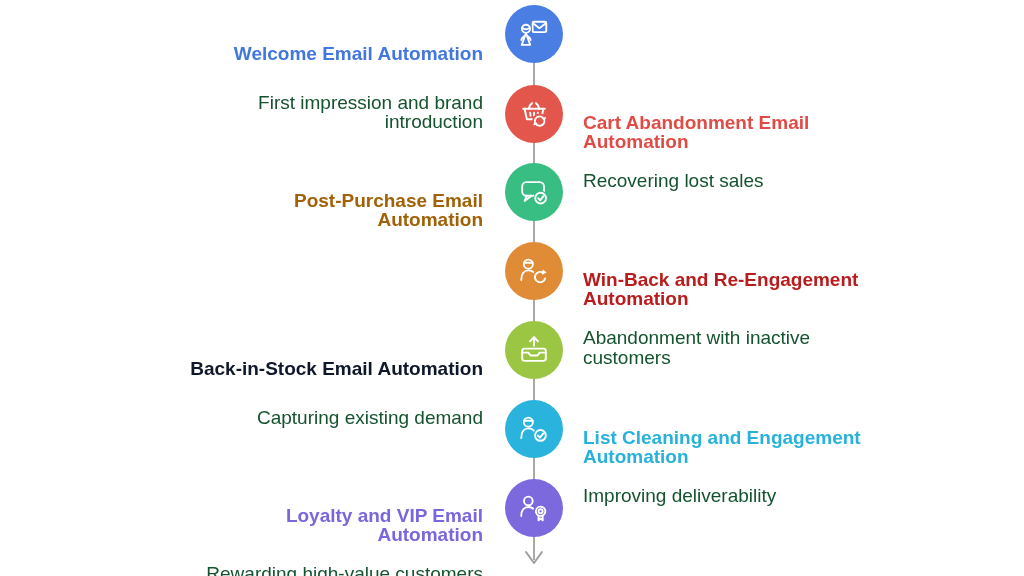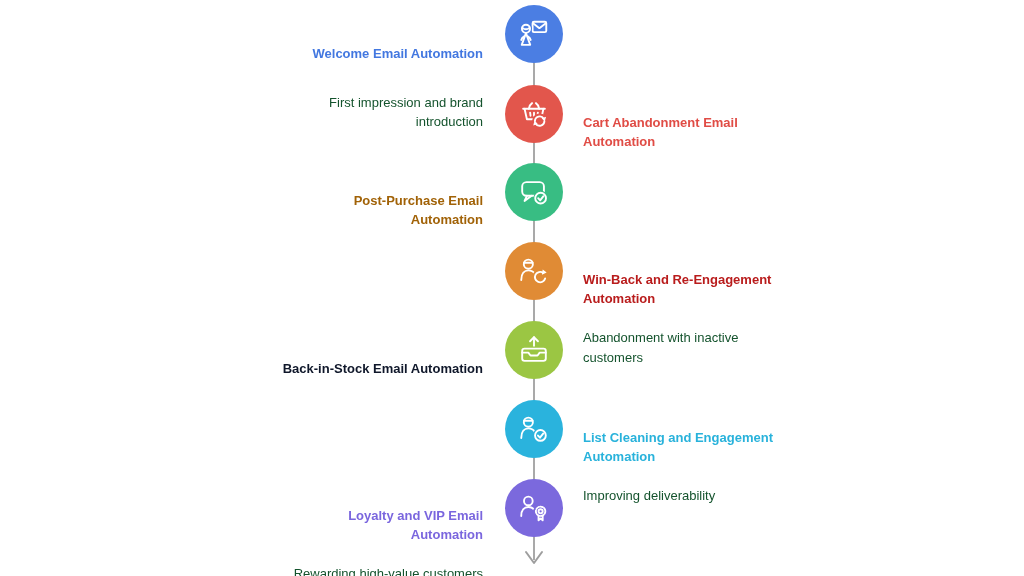--- a/index.html
+++ b/index.html
@@ -19,21 +19,21 @@
   .n2{top:85px;background:#e2564c;}
   .n3{top:163px;background:#38bd83;}
   .n4{top:242px;background:#e08b35;}
   .n5{top:321px;background:#9bc643;}
   .n6{top:400px;background:#2ab3dd;}
   .n7{top:479px;background:#7b69dd;}
   
   .ic{stroke:#ffffff;fill:none;stroke-width:2;stroke-linecap:round;stroke-linejoin:round;}
   .icf{fill:#ffffff;stroke:none;}
   
-  .item{position:absolute;font-size:13px;line-height:19.5px;white-space:pre-line;z-index:1;}
+  .item{position:absolute;font-size:19px;line-height:19.5px;white-space:pre-line;z-index:1;}
   .item .title{font-weight:700;}
   .item .desc{color:#14532d;}
   .item .desc.gap{margin-top:10px;}
   .left{right:541px;width:300px;text-align:right;}
   .right{left:583px;width:310px;text-align:left;}
   .i1{top:24px;}  .i1 .title{color:#4277e0;}
   .i2{top:93px;}  .i2 .title{color:#e04c45;}
   .i3{top:171px;} .i3 .title{color:#a16207;text-align:right;}
   .i4{top:250px;} .i4 .title{color:#b91c1c;}
   .i5{top:339px;} .i5 .title{color:#0f172a;}
@@ -134,36 +134,38 @@
 
   <div class="item i1 left">
     <div class="title">Welcome Email Automation</div>
     <div class="desc gap">First impression and brand
 introduction</div>
   </div>
 
   <div class="item i2 right">
     <div class="title">Cart Abandonment Email
 Automation</div>
+    <div class="desc">Recovering lost sales</div>
   </div>
 
   <div class="item i3 left">
     <div class="title">Post-Purchase Email
 Automation</div>
   </div>
 
   <div class="item i4 right">
     <div class="title">Win-Back and Re-Engagement
 Automation</div>
     <div class="desc">Abandonment with inactive
 customers</div>
   </div>
 
   <div class="item i5 left">
     <div class="title">Back-in-Stock Email Automation</div>
+    <div class="desc gap">Capturing existing demand</div>
   </div>
 
   <div class="item i6 right">
     <div class="title">List Cleaning and Engagement
 Automation</div>
     <div class="desc">Improving deliverability</div>
   </div>
 
   <div class="item i7 left">
     <div class="title">Loyalty and VIP Email

